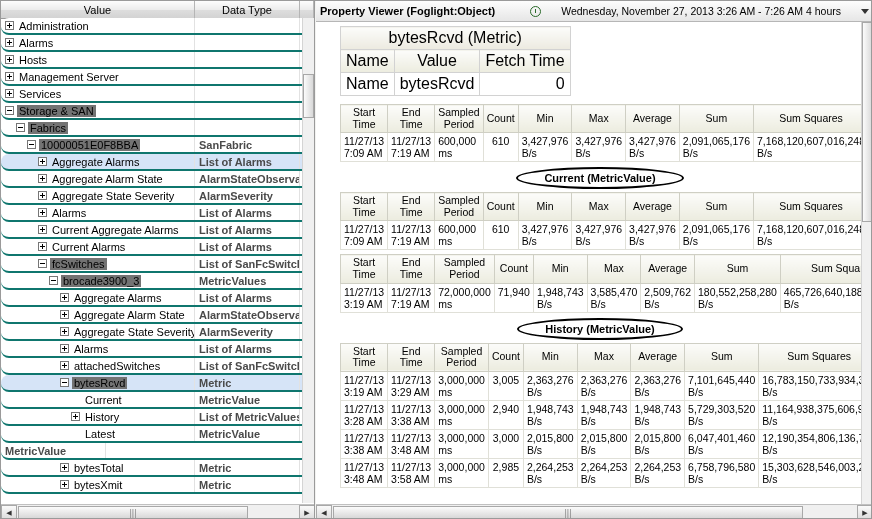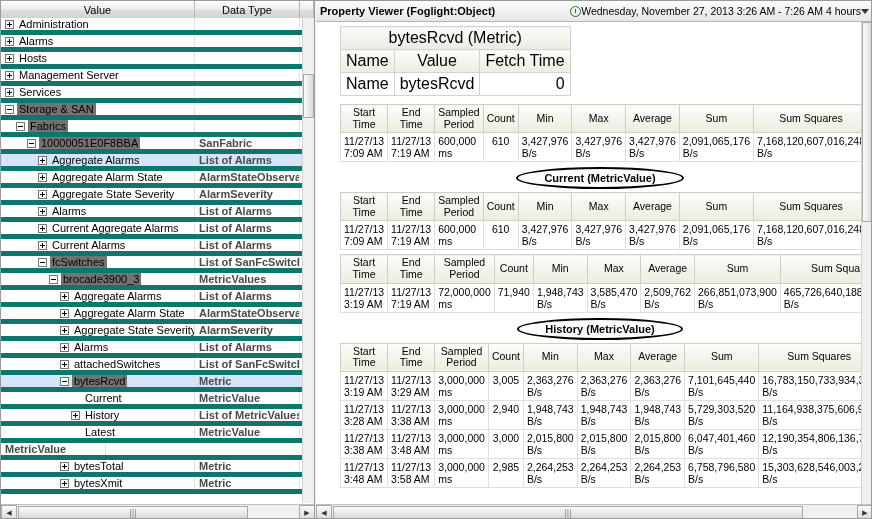--- a/index.html
+++ b/index.html
@@ -55,23 +55,24 @@
     position: absolute;
     top: 17px; left: 0;
     width: 314px;
     height: 485px;
     overflow: hidden;
   }
   .trow {
     display: flex;
     height: 17px;
     box-sizing: border-box;
-    border-bottom: 5px solid #0f766e;
+    border-bottom: 2px solid #0f766e;
     background: #ffffff;
     white-space: nowrap;
+    border-radius: 8px;
   }
   .trow.selected { background: #d6e4f7; }
   .tcell-label {
     width: 194px;
     display: flex;
     align-items: center;
     box-sizing: border-box;
     border-right: 1px solid #e2e2e2;
     height: 100%;
     overflow: hidden;
@@ -183,21 +184,21 @@
     padding: 0 4px;
     box-sizing: border-box;
     font-weight: bold;
     font-size: 11px;
   }
   .pv-title { flex: 0 0 auto; }
   .pv-right {
     margin-left: auto;
     display: flex;
     align-items: center;
-    gap: 0;
+    gap: 20px;
     font-weight: normal;
     font-size: 10.5px;
   }
   .clock-icon {
     width: 11px; height: 11px;
     border: 1px solid #2a6a2a;
     border-radius: 50%;
     position: relative;
     box-sizing: border-box;
     color: #2a6a2a;
@@ -731,21 +732,21 @@
           </thead>
           <tbody>
             <tr>
               <td>11/27/13 3:19 AM</td>
               <td>11/27/13 7:19 AM</td>
               <td>72,000,000 ms</td>
               <td class="c">71,940</td>
               <td>1,948,743 B/s</td>
               <td>3,585,470 B/s</td>
               <td>2,509,762 B/s</td>
-              <td>266,851,073,900 B/s</td>
+              <td>180,552,258,280 B/s</td>
               <td>465,726,640,188,111,680 B/s</td>
             </tr>
           </tbody>
         </table>
         <div class="pill-row">
           <div class="pill">History (MetricValue)</div>
         </div>
         <table class="grid block">
           <colgroup>
             <col style="width: 46px;">

